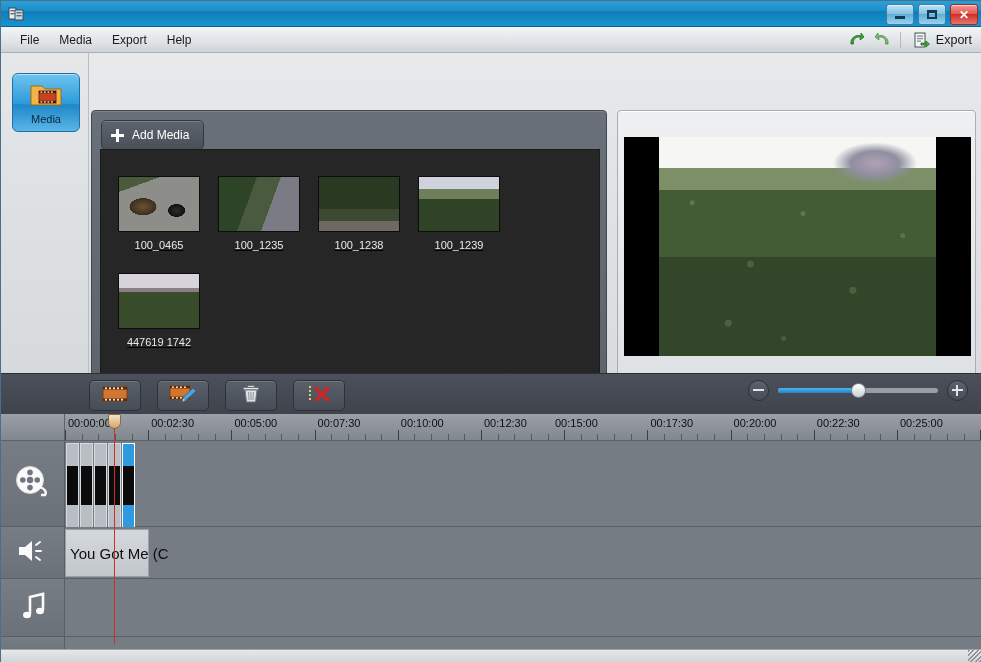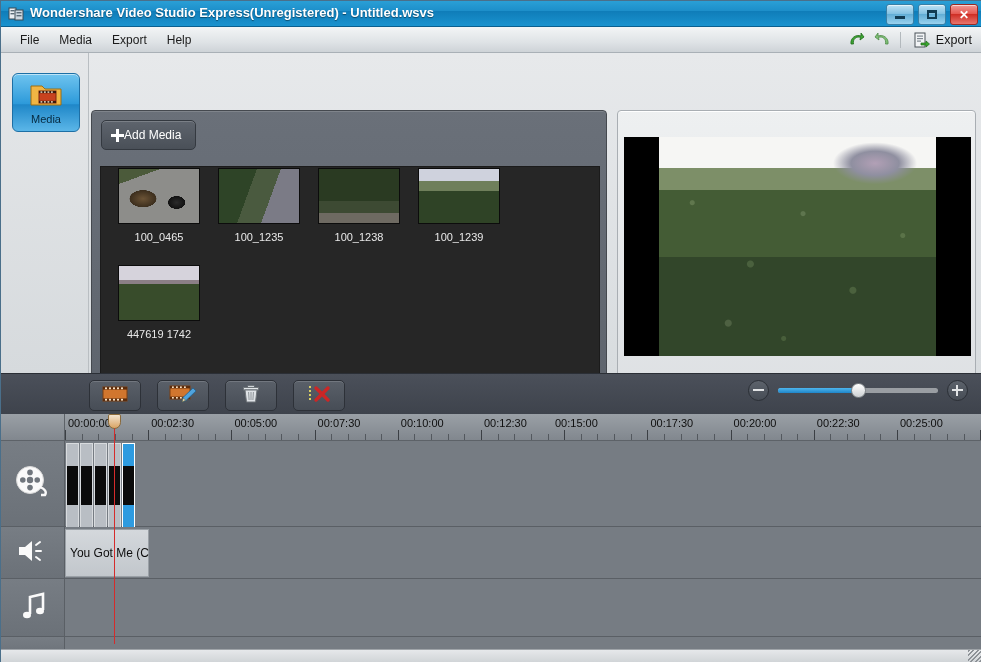--- a/index.html
+++ b/index.html
@@ -56,31 +56,31 @@
   .rail-label{font-size:11px;color:#1d1d1d;}
   .rail-btn.sel .rail-label{color:#06293f;}
 
   
   .browser{position:absolute;left:90px;top:57px;width:516px;height:311px;
     background:linear-gradient(#6a7079,#5d636c);
     border:1px solid #45494f;border-radius:4px;box-sizing:border-box;
     box-shadow:inset 0 1px 0 rgba(255,255,255,.14);}
   .addbar{position:absolute;left:0;top:0;width:100%;height:46px;box-sizing:border-box;}
   .addmedia{position:absolute;left:9px;top:9px;height:28px;padding:0 14px 0 9px;
-    display:flex;align-items:center;gap:0;border-radius:5px;
+    display:flex;align-items:center;gap:8px;border-radius:5px;
     background:linear-gradient(#5e646d,#4a5058);border:1px solid #343940;
     box-shadow:inset 0 1px 0 rgba(255,255,255,.18);}
   .plus{position:relative;width:13px;height:13px;}
   .plus:before,.plus:after{content:"";position:absolute;background:#fff;}
   .plus:before{left:5px;top:0;width:3px;height:13px;}
   .plus:after{left:0;top:5px;width:13px;height:3px;}
   .addmedia-label{font-size:12px;color:#fff;}
-  .grid{position:absolute;left:8px;top:55px;width:500px;height:235px;
-    background:#262626;border:1px solid #1b1b1b;box-sizing:border-box;padding:1px 0 0 8px;
-    display:flex;flex-wrap:wrap;align-content:flex-start;}
+  .grid{position:absolute;left:8px;top:38px;width:500px;height:235px;
+    background:#262626;border:1px solid #1b1b1b;box-sizing:border-box;padding:26px 0 0 8px;
+    display:flex;flex-wrap:wrap;align-content:flex-start;text-decoration:underline;}
   .cell{width:100px;height:97px;margin-right:0;display:flex;flex-direction:column;align-items:center;}
   .thumb{width:82px;height:56px;border:1px solid #0c0c0c;box-sizing:border-box;overflow:hidden;position:relative;}
   .cell-label{margin-top:7px;font-size:11px;color:#e9e9e9;white-space:nowrap;}
   .audio-th{background:linear-gradient(135deg,#c9ccd0,#9ea3a9 55%,#b5b9be);
     display:flex;align-items:center;justify-content:center;}
 
   
   .t-road{background:
       radial-gradient(ellipse 22px 14px at 30% 55%, #6b5336 0%, #3c2e1d 60%, transparent 62%),
       radial-gradient(ellipse 12px 9px at 72% 62%, #2b2b2b 0%, #121212 70%, transparent 72%),
@@ -186,21 +186,21 @@
   .vclip{position:absolute;top:2px;height:85px;box-sizing:border-box;
     border:1px solid #d8dbde;background:#b9bec4;}
   .vclip .band{position:absolute;left:0;right:0;height:22px;background:#b9bec4;}
   .vclip .band.t{top:0;} .vclip .band.b{bottom:0;}
   .vclip .film{position:absolute;left:0;right:0;top:22px;bottom:22px;background:#0b0b0b;overflow:hidden;}
   .vclip.sel{border:1px solid #ffffff;}
   .vclip.sel .band{background:#2e9be0;}
   .aclip{position:absolute;left:0;top:2px;height:48px;width:84px;
     background:linear-gradient(#d4d8dc,#c2c7cc);border:1px solid #9aa0a6;box-sizing:border-box;
     display:flex;align-items:center;padding-left:4px;}
-  .aclip-label{font-size:12px;color:#0d0d0d;white-space:nowrap;}
+  .aclip-label{font-size:15px;color:#0d0d0d;white-space:nowrap;}
   .playhead{position:absolute;top:0;width:1px;background:#d52b2b;}
   .ph-head{position:absolute;top:0;width:13px;height:15px;margin-left:-6px;
     background:linear-gradient(#f2e3cf,#d9a464);border:1px solid #8b6a3a;
     border-radius:2px 2px 7px 7px;box-sizing:border-box;}
   .botbar{position:absolute;left:0;bottom:0;width:981px;height:14px;
     background:linear-gradient(#e6e8ea,#cfd3d6);border-top:1px solid #9fa4a9;box-sizing:border-box;}
   .grip{position:absolute;right:1px;bottom:1px;width:13px;height:12px;
     background:repeating-linear-gradient(135deg,#8d9297 0 1.5px,transparent 1.5px 3.2px);}
 </style>
 </head>
@@ -212,21 +212,20 @@
     <span class="title-ico">
       <svg width="16" height="16" viewBox="0 0 16 16">
         <rect x="1" y="2" width="7" height="11" fill="#e9eef2" stroke="#3b4a55"></rect>
         <rect x="7" y="4" width="8" height="10" fill="#cdd8e0" stroke="#3b4a55"></rect>
         <rect x="2.5" y="4" width="4" height="1.4" fill="#5a6b77"></rect>
         <rect x="2.5" y="7" width="4" height="1.4" fill="#5a6b77"></rect>
         <rect x="8.5" y="6" width="5" height="1.4" fill="#5a6b77"></rect>
         <rect x="8.5" y="9" width="5" height="1.4" fill="#5a6b77"></rect>
       </svg>
     </span>
-    <div class="title-text">Wondershare Video Studio Express(Unregistered) - Untitled.wsvs</div>
     <div class="wbtns">
       <div class="wbtn">
           <div class="min-b"></div>
         </div>
       <div class="wbtn">
           <div class="max-b"></div>
         </div>
       <div class="wbtn close">
         <span class="g">✕</span>
       </div>

